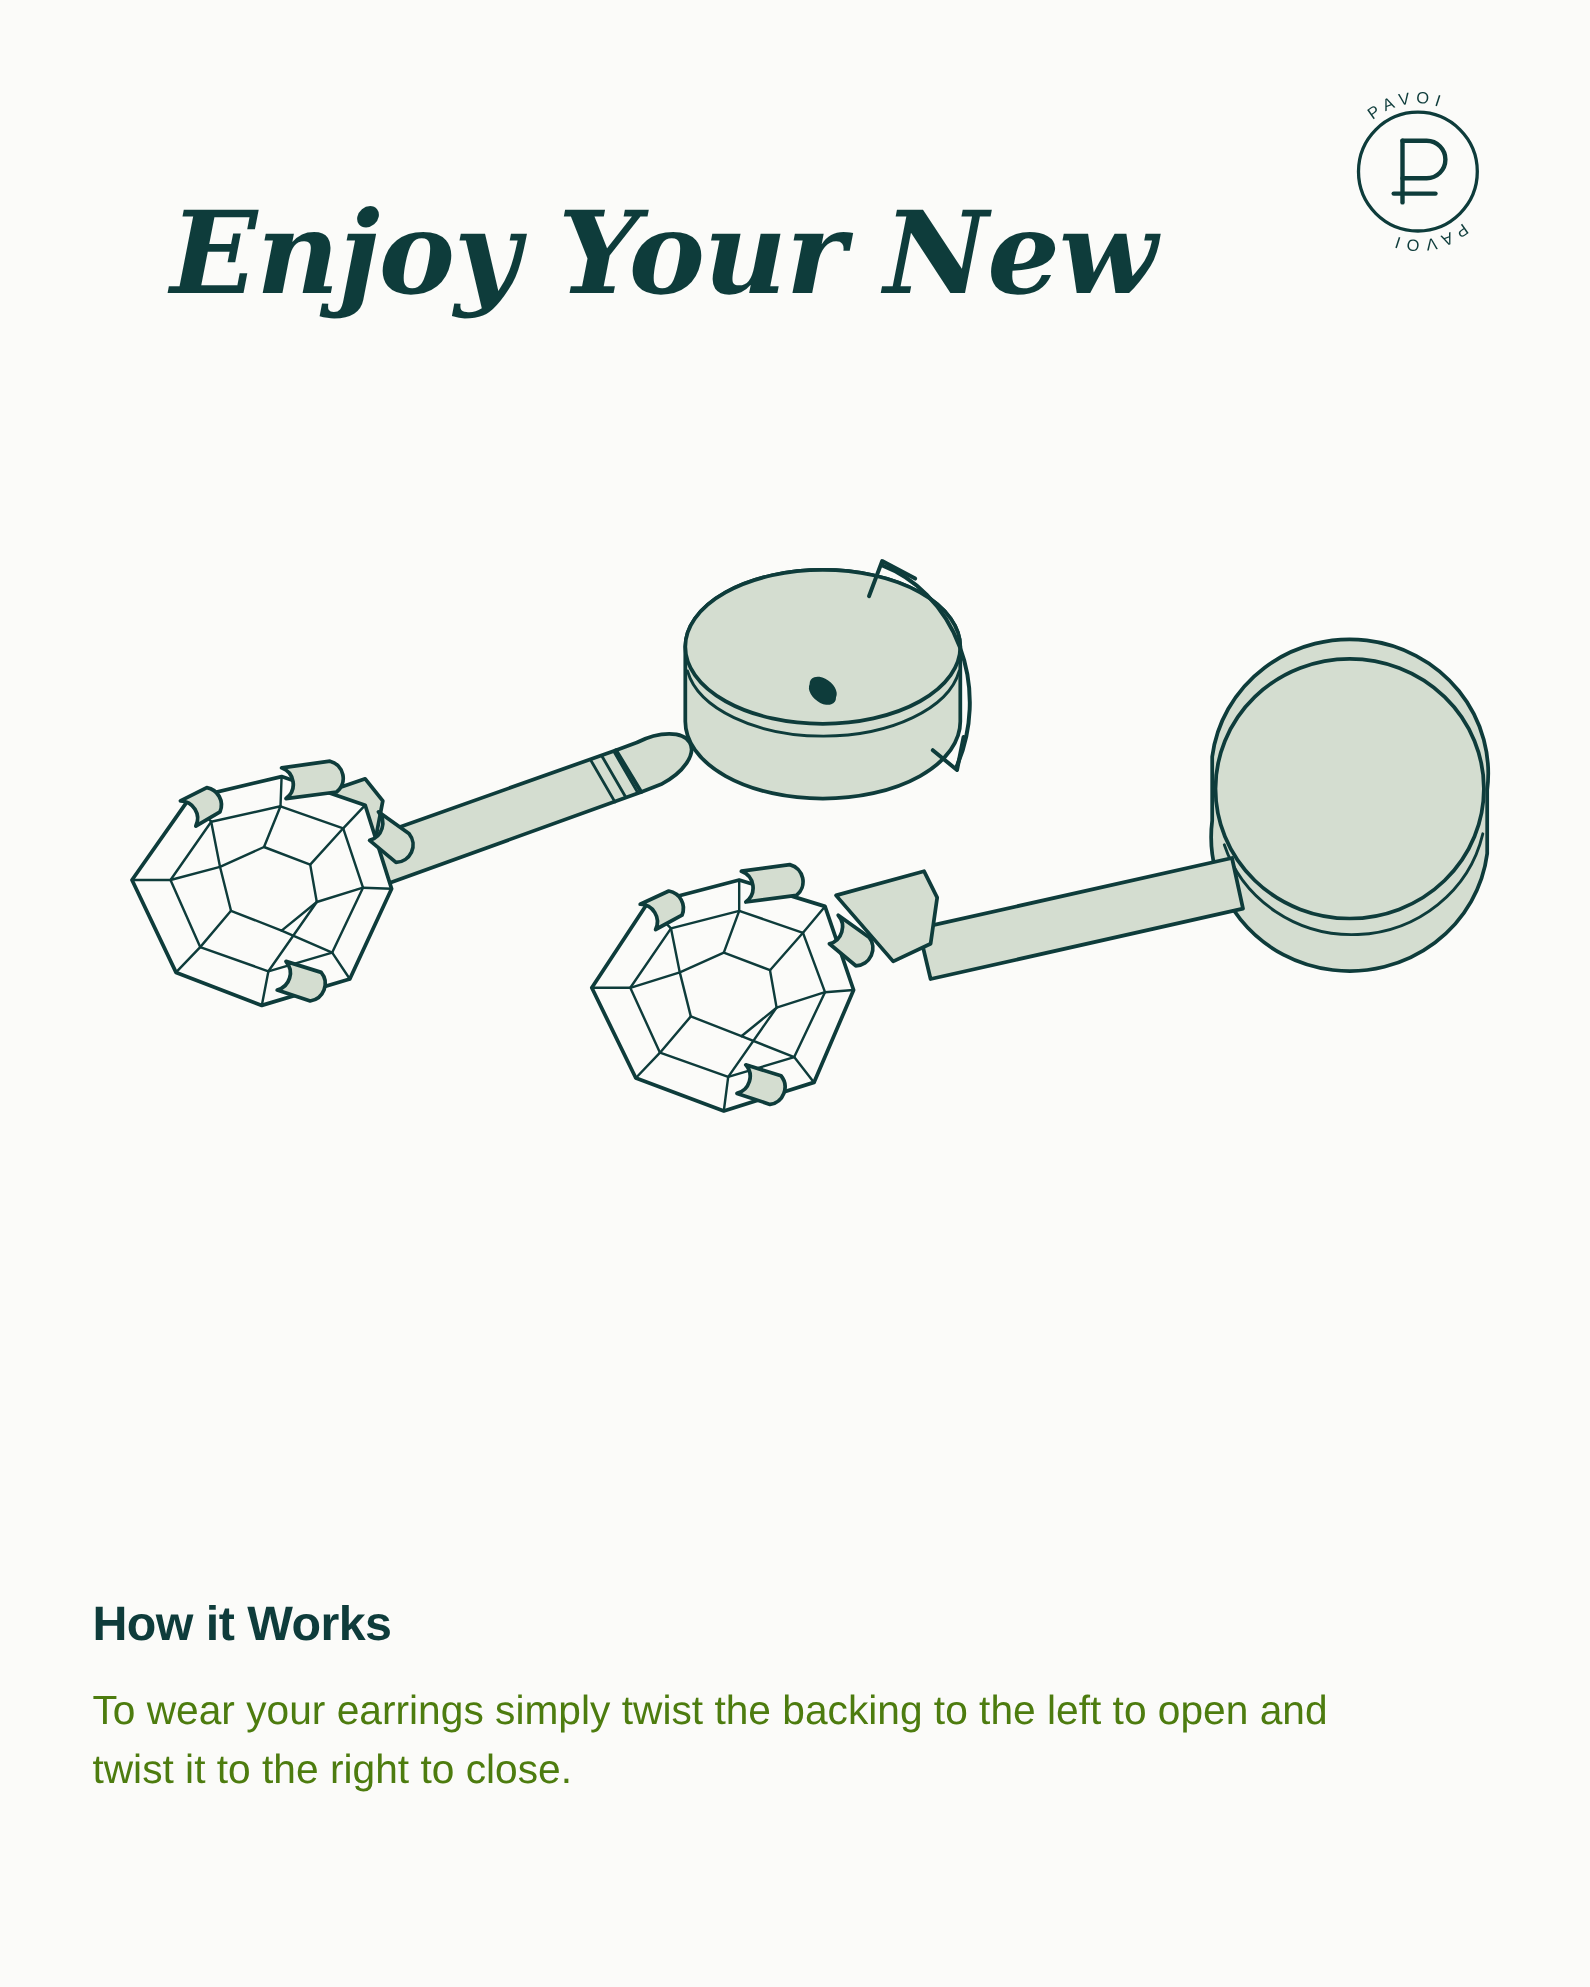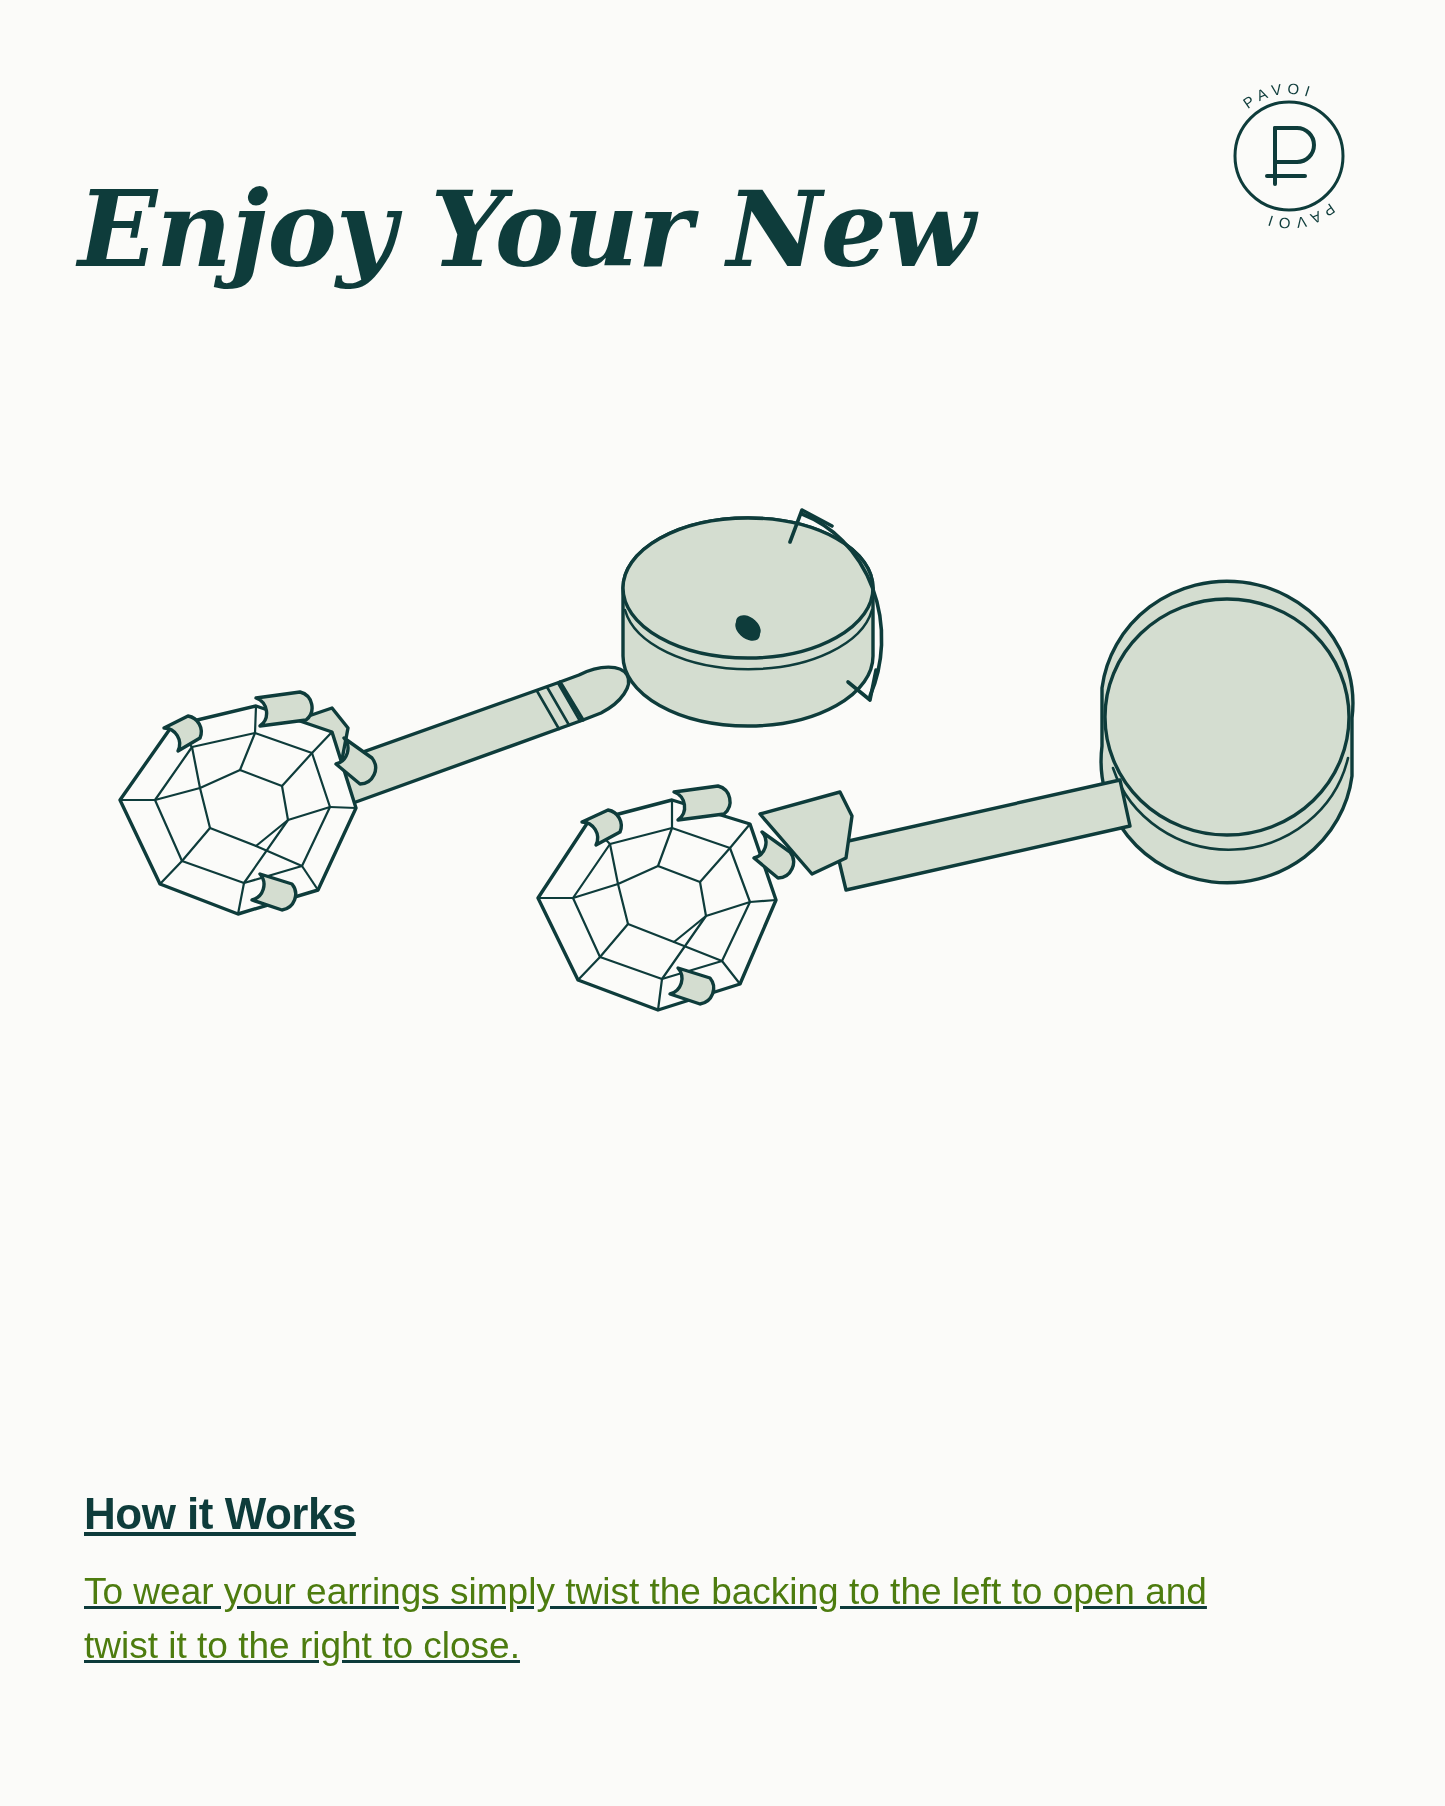--- a/index.html
+++ b/index.html
@@ -27,20 +27,21 @@
     left: 78px;
     top: 92px;
     width: 1050px;
     font-family: "DejaVu Serif", "Liberation Serif", serif;
     font-style: italic;
     font-weight: 700;
     font-size: 104px;
     line-height: 1.3;
     letter-spacing: -1px;
     color: #0e3c3b;
+    text-align: center;
   }
   .headline .line {
     display: block;
     white-space: nowrap;
   }
   .headline .line2 {
     margin-top: 4px;
   }
 
   
@@ -58,23 +59,22 @@
     left: 60px;
     top: 470px;
     width: 1330px;
     height: 700px;
   }
 
   
   .footer {
     position: absolute;
     left: 84px;
-    top: 1489px;
+    top: 1452px;
     width: 1150px;
-    text-decoration: underline;
   }
   .footer h2 {
     margin: 0;
     font-size: 44px;
     font-weight: 700;
     letter-spacing: -0.5px;
     color: #0e3c3b;
     font-family: "Liberation Sans", sans-serif;
   }
   .footer p {

